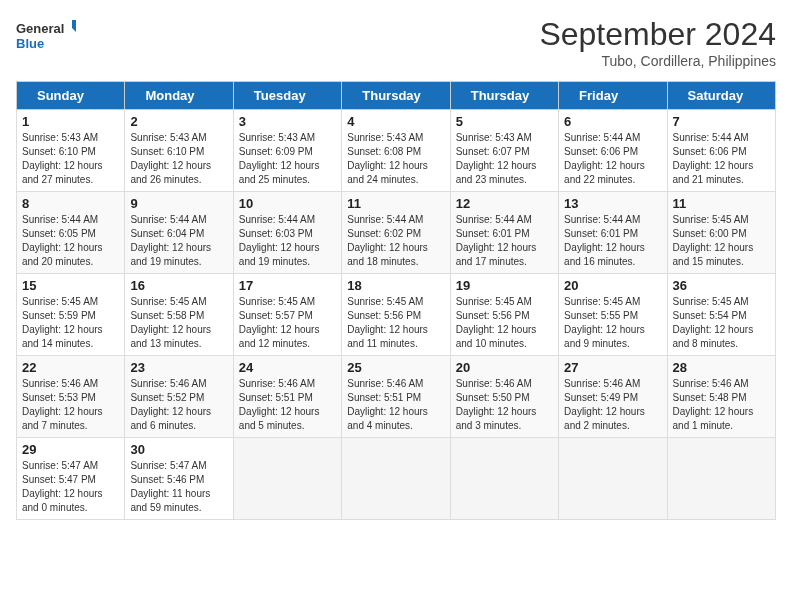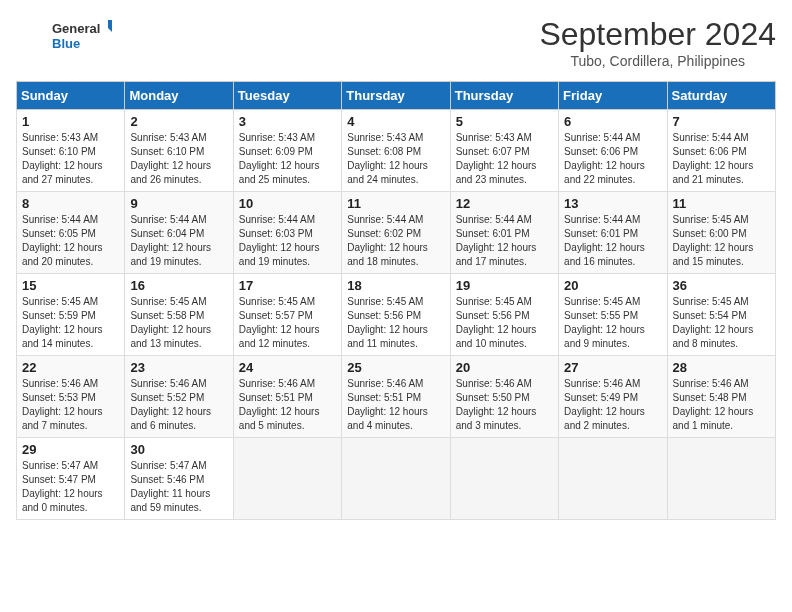--- a/index.html
+++ b/index.html
@@ -13,44 +13,42 @@
     .header {
       display: flex;
       justify-content: space-between;
       align-items: flex-start;
       margin-bottom: 12px;
     }
     .logo {
       display: flex;
       align-items: center;
       gap: 4px;
-      margin-left: 36px;
     }
     .title-block {
       text-align: right;
     }
     .month-title {
       font-size: 32px;
       font-weight: normal;
       color: #333;
     }
     .subtitle {
       font-size: 14px;
       color: #555;
-      text-align: center;
     }
     table {
       width: 100%;
       border-collapse: collapse;
       font-size: 11px;
     }
     thead tr th {
       background-color: #1a6fba;
       color: #fff;
-      padding: 6px 4px;
+      padding: 6px 20px;
       text-align: left;
       font-size: 13px;
       font-weight: bold;
       border: 1px solid #ccc;
       margin-left: 40px;
     }
     tbody tr td {
       border: 1px solid #ddd;
       padding: 4px 5px;
       vertical-align: top;

